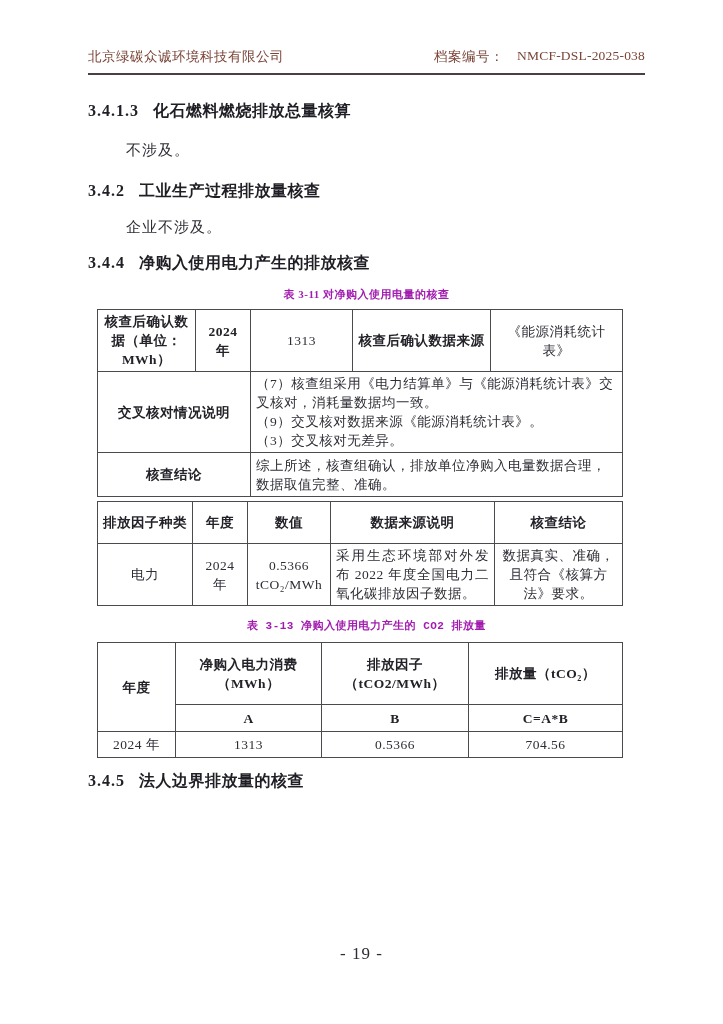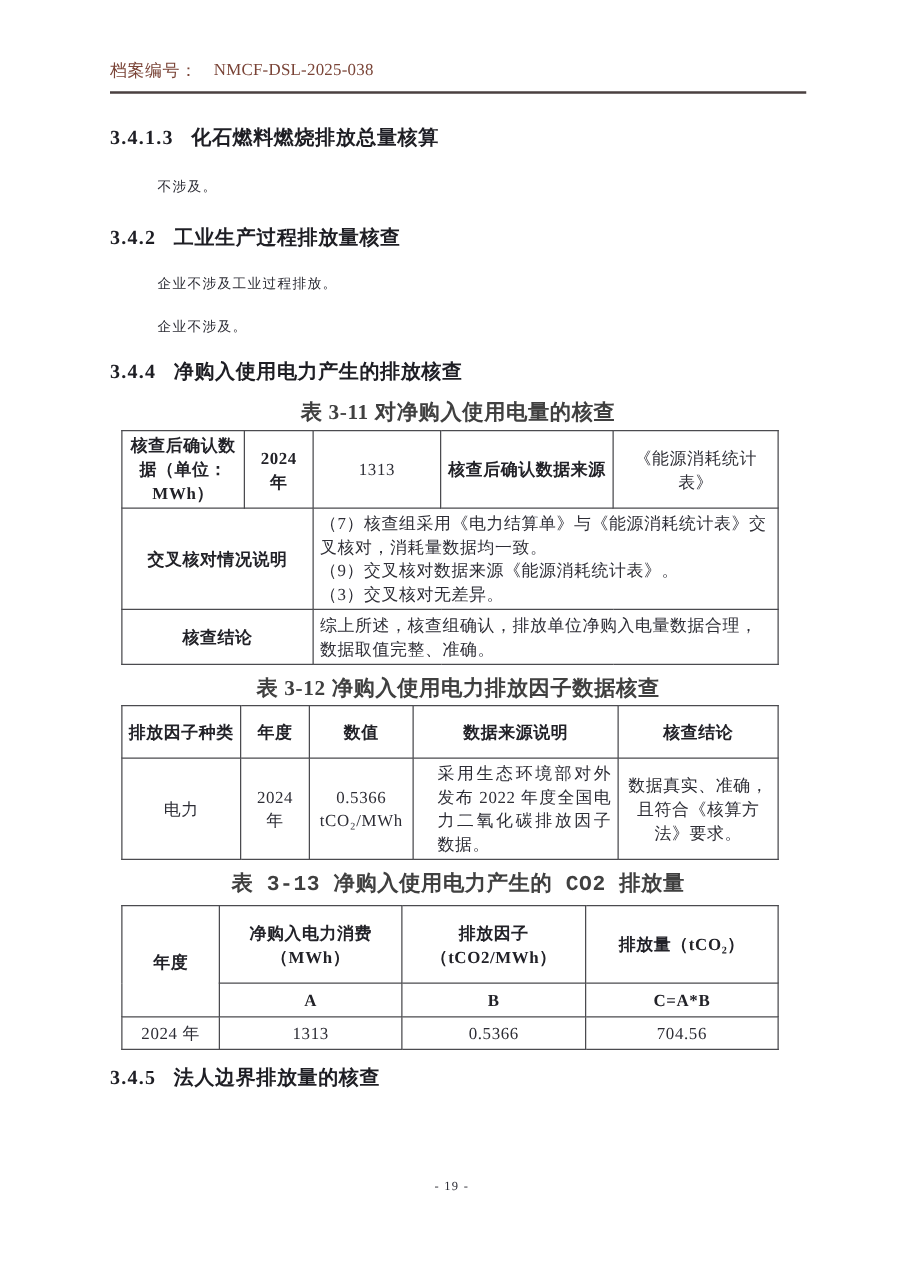--- a/index.html
+++ b/index.html
@@ -22,34 +22,34 @@
     color: #7a4437;
     font-size: 13.5px;
     letter-spacing: 0.5px;
   }
   .doc-header .right { display: flex; gap: 13px; }
   .doc-header .archive-no { letter-spacing: 0.2px; }
 
   
   .sec { font-weight: bold; color: #1e1e24; font-size: 16px; line-height: 20px; letter-spacing: 0.5px; }
   .sec .num { margin-right: 14px; letter-spacing: 1px; }
-  .para { font-size: 11px; line-height: 18px; padding-left: 38px; letter-spacing: 1px; }
+  .para { font-size: 15px; line-height: 18px; padding-left: 38px; letter-spacing: 1px; }
 
   .mt-h1 { margin-top: 26px; }
   .mt-p1 { margin-top: 20px; }
   .mt-h2 { margin-top: 22px; }
   .mt-p2 { margin-top: 17px; }
   .mt-h3 { margin-top: 21px; }
   .mt-p3 { margin-top: 17px; }
   .mt-h4 { margin-top: 17px; }
   .mt-h5 { margin-top: 13px; }
 
   .tbl-caption {
-    text-align: center; font-weight: bold; color: #404040;
-    font-size: 17px; line-height: 19px; letter-spacing: 0.5px;
+    text-align: center; font-weight: bold; color: #a21caf;
+    font-size: 11px; line-height: 19px; letter-spacing: 0.5px;
   }
   .cap11 { margin-top: 12px; }
   .cap12 { margin-top: 9px; }
   .cap13 { margin-top: 11px; font-family: Liberation Mono, monospace; }
 
   table.vt {
     border-collapse: collapse;
     margin-left: 9px;
     width: 525px;
     table-layout: fixed;
@@ -59,53 +59,53 @@
     text-align: center;
     vertical-align: middle;
     font-size: 13.5px;
     line-height: 19px;
     padding: 2px 5px;
     color: #2d2d35;
     letter-spacing: 0.5px;
   }
   table.vt td.b { font-weight: bold; color: #222228; }
   table.vt td.left { text-align: left; }
-  table.vt td.just { text-align: justify; padding-left: 19px; }
+  table.vt td.just { text-align: justify; }
   .t11 { margin-top: 5px; }
   .t12 { margin-top: 4px; }
   .t13 { margin-top: 6px; }
   .t13 td { font-size: 14px; }
 
   .footer {
     position: absolute; left: 0; right: 0; top: 944px;
-    text-align: center; font-size: 10px; color: #2d2d35; letter-spacing: 1px;
+    text-align: center; font-size: 17px; color: #2d2d35; letter-spacing: 1px;
   }
 </style>
 </head>
 <body>
 
 <div class="page">
   <div class="content">
 
     <div class="doc-header">
+      <span>北京绿碳众诚环境科技有限公司</span>
       <span class="right">
         <span>档案编号：</span>
         <span class="archive-no">NMCF-DSL-2025-038</span>
       </span>
     </div>
 
     <div class="sec mt-h1">
       <span class="num">3.4.1.3</span><span>化石燃料燃烧排放总量核算</span>
     </div>
     <div class="para mt-p1">不涉及。</div>
 
     <div class="sec mt-h2">
       <span class="num">3.4.2</span><span>工业生产过程排放量核查</span>
     </div>
-    <div class="para mt-p2">企业不涉及工业过程排放。</div>
 
     <div class="para mt-p3">企业不涉及。</div>
 
     <div class="sec mt-h4">
       <span class="num">3.4.4</span><span>净购入使用电力产生的排放核查</span>
     </div>
 
     <div class="tbl-caption cap11">表 3-11 对净购入使用电量的核查</div>
     <table class="vt t11">
       <colgroup>
@@ -131,21 +131,20 @@
           <div>（3）交叉核对无差异。</div>
         </td>
       </tr>
       <tr style="height:44px">
         <td class="b" colspan="2">核查结论</td>
         <td class="left" colspan="3">综上所述，核查组确认，排放单位净购入电量数据合理，数据取值完整、准确。</td>
       </tr>
     </tbody>
       </table>
 
-    <div class="tbl-caption cap12">表 3-12 净购入使用电力排放因子数据核查</div>
     <table class="vt t12">
       <colgroup>
           <col style="width:95px">
           <col style="width:55px">
           <col style="width:83px">
           <col style="width:164px">
           <col style="width:128px">
         </colgroup>
       <tbody>
           <tr style="height:42px">

